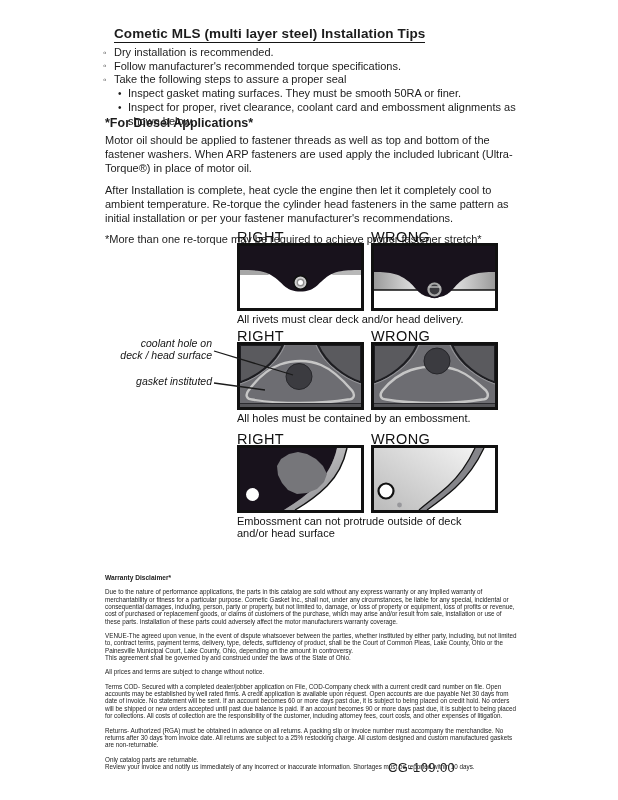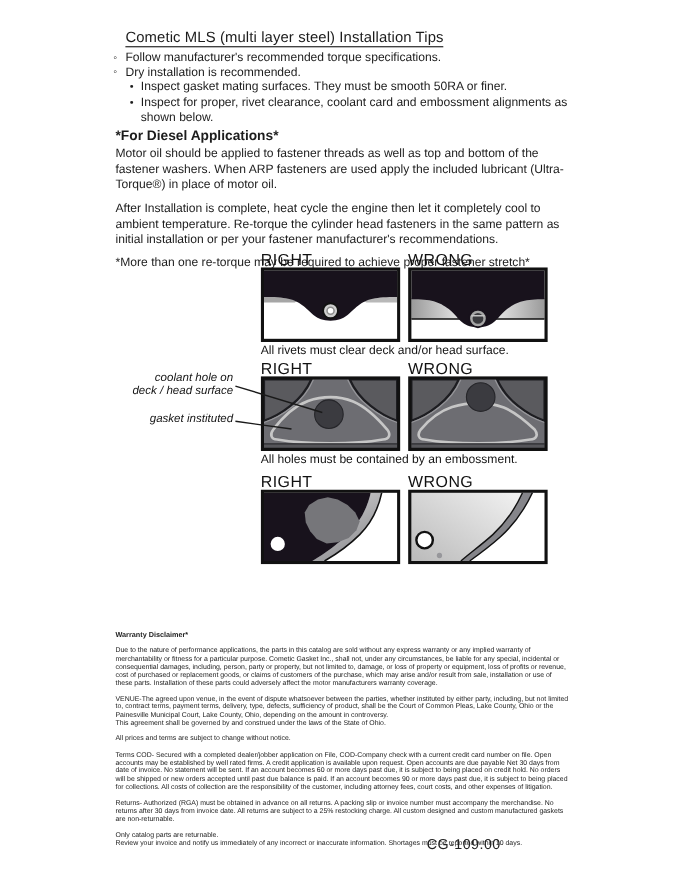--- a/index.html
+++ b/index.html
@@ -4,21 +4,21 @@
 <style>
   * { margin:0; padding:0; box-sizing:border-box; }
   html,body { background:#ffffff; }
   .sheet {
     position:relative; width:618px; height:800px; background:#fff;
     font-family:"Liberation Sans","DejaVu Sans",sans-serif; color:#1c1c1c;
     overflow:hidden;
   }
   .abs { position:absolute; }
   .page-title {
-    left:114px; top:26px; font-size:13.5px; font-weight:normal;
+    left:114px; top:26px; font-size:13.5px; font-weight:bold;
     border-bottom:1.6px solid #151515; padding-bottom:1px; letter-spacing:0.1px;
   }
   .bullets { left:104px; top:46px; width:414px; font-size:11px; line-height:13.7px; list-style:none; }
   .bullets li { position:relative; padding-left:10px; }
   .bullets li.lv1::before { content:"◦"; position:absolute; left:-1px; top:-0.5px; font-size:10px; }
   .bullets li.lv2 { padding-left:24px; }
   .bullets li.lv2::before { content:"•"; position:absolute; left:14px; top:0; font-size:10px; }
   .diesel-head { left:105px; top:116px; font-size:12.5px; font-weight:bold; }
   .diesel-body { left:105px; top:133px; width:412px; font-size:11px; line-height:14.2px; }
   .diesel-body p { margin:0 0 7px 0; }
@@ -34,22 +34,23 @@
   .page-num { left:388px; top:760px; font-size:13px; letter-spacing:0.4px; color:#222; }
 </style>
 </head>
 <body>
 
 <div class="sheet">
 
   <h1 class="abs page-title">Cometic MLS (multi layer steel) Installation Tips</h1>
 
   <ul class="abs bullets">
+    <li class="lv1">Dry installation is recommended.</li>
     <li class="lv1">Follow manufacturer's recommended torque specifications.</li>
-    <li class="lv1">Dry installation is recommended.</li>
+    <li class="lv1">Take the following steps to assure a proper seal</li>
     <li class="lv2">Inspect gasket mating surfaces.  They must be smooth 50RA or finer.</li>
     <li class="lv2">Inspect for proper, rivet clearance, coolant card and embossment alignments as shown below.</li>
   </ul>
 
   <h2 class="abs diesel-head">*For Diesel Applications*</h2>
   <div class="abs diesel-body">
     <p>Motor oil should be applied to fastener threads as well as top and bottom of the fastener washers. When ARP fasteners are used apply the included lubricant (Ultra-Torque®) in place of motor oil.</p>
     <p>After Installation is complete, heat cycle the engine then let it completely cool to ambient temperature. Re-torque the cylinder head fasteners in the same pattern as initial installation or per your fastener manufacturer's recommendations.</p>
     <p>*More than one re-torque may be required to achieve proper fastener stretch*</p>
   </div>
@@ -82,21 +83,21 @@
     <path d="M3,28 C20,28 32,31 41,38 L49,47 H3 Z" fill="url(#w1l)"></path>
     <path d="M124,28 C107,28 95,31 86,38 L78,47 H124 Z" fill="url(#w1r)"></path>
     <path d="M3,47 H49 M78,47 H124" stroke="#111" stroke-width="1.4"></path>
     <path d="M3,3 H124 V29 C106,29 99,31 90,38 C81,45 79,54.5 63.5,54.5 C48,54.5 46,45 37,38 C28,31 21,29 3,29 Z" fill="#18121c"></path>
     <circle cx="63.5" cy="46.5" r="8" fill="#3a3a3e" stroke="#18121c" stroke-width="1.6"></circle>
     <circle cx="63.5" cy="46.5" r="6" fill="#3a3a3e" stroke="#a6a6a6" stroke-width="2.2"></circle>
     <path d="M57.5,44 H69.5" stroke="#c2c2c2" stroke-width="1.4"></path>
     <rect x="1.5" y="1.5" width="124" height="65" fill="none" stroke="#111" stroke-width="3"></rect>
   </svg>
 
-  <div class="abs caption" style="top:314px; width:260px;">All rivets must clear deck and/or head surface.</div>
+  <div class="abs caption" style="top:314px; width:260px;">All rivets must clear deck and/or head delivery.</div>
 
   <div class="abs rw-label" style="left:237px; top:328px;">RIGHT</div>
   <div class="abs rw-label" style="left:371px; top:328px;">WRONG</div>
 
   <div class="abs side-label" style="left:98px; top:338px;">
     <div>coolant hole on</div>
     <div>deck / head surface</div>
   </div>
   <div class="abs side-label" style="left:98px; top:376px;">gasket instituted</div>
 
@@ -162,20 +163,21 @@
     <rect x="1.5" y="1.5" width="124" height="65" fill="#ffffff"></rect>
     <path d="M3,3 H104 C98,16 89,30 77,41 C67,50 56,58 48,65 H3 Z" fill="url(#gask3w)"></path>
     <path d="M104,3 H113 C106,18 96,32 84,43 C74,52 63,60 56,65 H48 C56,58 67,50 77,41 C89,30 98,16 104,3 Z" fill="#85858a"></path>
     <path d="M104,3 C98,16 89,30 77,41 C67,50 56,58 48,65" stroke="#111" stroke-width="1.3" fill="none"></path>
     <path d="M113,3 C106,18 96,32 84,43 C74,52 63,60 56,65" stroke="#111" stroke-width="1.3" fill="none"></path>
     <circle cx="15" cy="46" r="7.5" fill="#ffffff" stroke="#111" stroke-width="2.2"></circle>
     <circle cx="28.5" cy="60" r="2.4" fill="#97979b"></circle>
     <rect x="1.5" y="1.5" width="124" height="65" fill="none" stroke="#111" stroke-width="3"></rect>
   </svg>
 
+  <div class="abs caption" style="top:516px; width:246px;">Embossment can not protrude outside of deck and/or head surface</div>
 
   <div class="abs warranty">
     <h3>Warranty Disclaimer*</h3>
     <p>Due to the nature of performance applications, the parts in this catalog are sold without any express warranty or any implied warranty of merchantability or fitness for a particular purpose.  Cometic Gasket Inc., shall not, under any circumstances, be liable for any special, incidental or consequential damages, including, person, party or property, but not limited to, damage, or loss of property or equipment, loss of profits or revenue, cost of purchased or replacement goods, or claims of customers of the purchase, which may arise and/or result from sale, installation or use of these parts.  Installation of these parts could adversely affect the motor manufacturers warranty coverage.</p>
     <p class="tight">VENUE-The agreed upon venue, in the event of dispute whatsoever between the parties, whether instituted by either party, including, but not limited to, contract terms, payment terms, delivery, type, defects, sufficiency of product, shall be the Court of Common Pleas, Lake County, Ohio or the Painesville Municipal Court, Lake County, Ohio, depending on the amount in controversy.</p>
     <p>This agreement shall be governed by and construed under the laws of the State of Ohio.</p>
     <p>All prices and terms are subject to change without notice.</p>
     <p>Terms COD- Secured with a completed dealer/jobber application on File, COD-Company check with a current credit card number on file.  Open accounts may be established by well rated firms.  A credit application is available upon request.  Open accounts are due payable Net 30 days from date of invoice.  No statement will be sent.  If an account becomes 60 or more days past due, it is subject to being placed on credit hold.  No orders will be shipped or new orders accepted until past due balance is paid.  If an account becomes 90 or more days past due, it is subject to being placed for collections.  All costs of collection are the responsibility of the customer, including attorney fees, court costs, and other expenses of litigation.</p>
     <p>Returns- Authorized (RGA) must be obtained in advance on all returns.  A packing slip or invoice number must accompany the merchandise.  No returns after 30 days from invoice date.  All returns are subject to a 25% restocking charge.  All custom designed and custom manufactured gaskets are non-returnable.</p>
     <p class="tight">Only catalog parts are returnable.</p>

